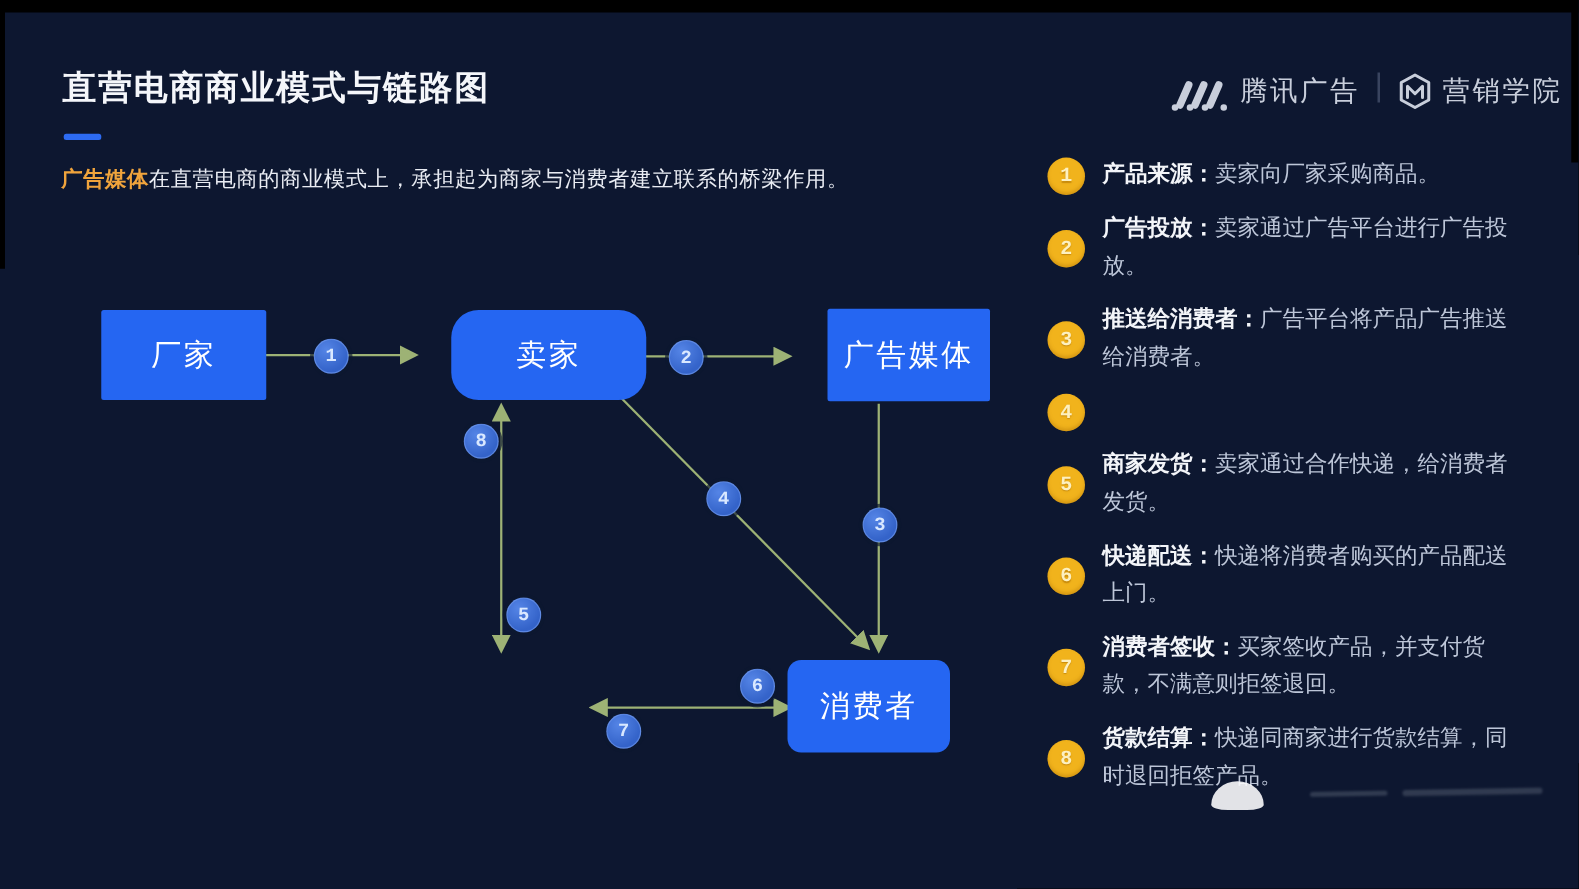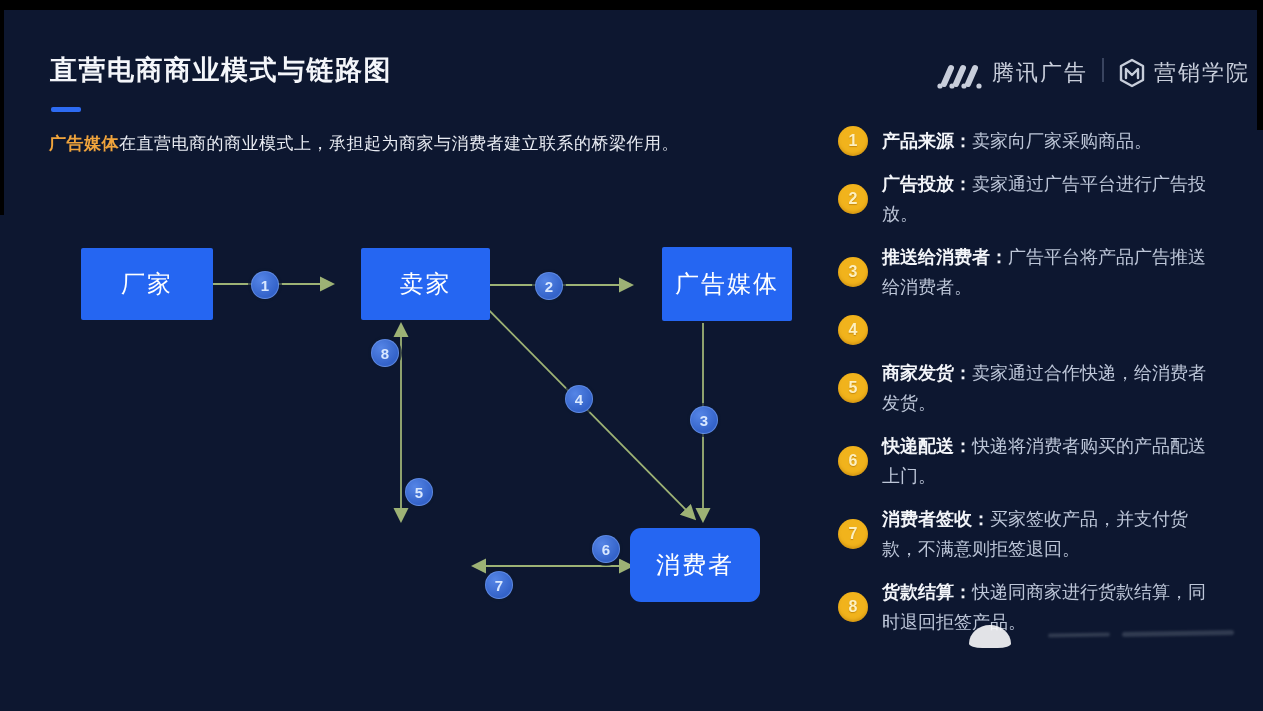--- a/index.html
+++ b/index.html
@@ -1,19 +1,19 @@
 <!DOCTYPE html>
 <html><head>
 <meta charset="utf-8">
 <style>
   html,body{margin:0;padding:0;background:#000;}
   .stage{
     position:relative;width:1263px;height:711px;overflow:hidden;
     background:#0d1730;
-    font-family:Liberation Sans, sans-serif;
+    font-family:Liberation Mono, monospace;
     -webkit-font-smoothing:antialiased;
   }
   .bar{position:absolute;background:#000;}
   .bar-top{left:0;top:0;width:1263px;height:10px;}
   .bar-right{left:1257px;top:0;width:6px;height:130px;}
   .bar-left{left:0;top:0;width:4px;height:215px;}
 
   
   .title{position:absolute;left:50px;top:52px;font-size:27px;font-weight:bold;
     color:#f4f6fa;letter-spacing:1.5px;}
@@ -114,21 +114,21 @@
       <line x1="196" y1="284" x2="332" y2="284" marker-start="url(#ah)" marker-end="url(#ah)"></line>
       <line x1="468" y1="285" x2="631" y2="285" marker-end="url(#ah)"></line>
       <line x1="703" y1="323" x2="703" y2="520" marker-end="url(#ah)"></line>
       <line x1="471" y1="292" x2="694" y2="518" marker-start="url(#ah)" marker-end="url(#ah)"></line>
       <line x1="401" y1="325" x2="401" y2="520" marker-start="url(#ah)" marker-end="url(#ah)"></line>
       <line x1="474" y1="566" x2="631" y2="566" marker-start="url(#ah)" marker-end="url(#ah)"></line>
     </g>
   </svg>
 
   <div class="node" style="left:57px;top:248px;width:132px;height:72px;">厂家</div>
-  <div class="node" style="left:337px;top:248px;width:129px;height:72px;">卖家</div>
+  <div class="node" style="left:337px;top:248px;width:156px;height:72px;border-radius:22px;">卖家</div>
   <div class="node" style="left:638px;top:247px;width:130px;height:74px;">广告媒体</div>
   <div class="node" style="left:606px;top:528px;width:130px;height:74px;border-radius:11px;">消费者</div>
 
   <div class="badge" style="left:251px;top:271px;">1</div>
   <div class="badge" style="left:535px;top:272px;">2</div>
   <div class="badge" style="left:690px;top:406px;">3</div>
   <div class="badge" style="left:565px;top:385px;">4</div>
   <div class="badge" style="left:405px;top:478px;">5</div>
   <div class="badge" style="left:592px;top:535px;">6</div>
   <div class="badge" style="left:485px;top:571px;">7</div>

